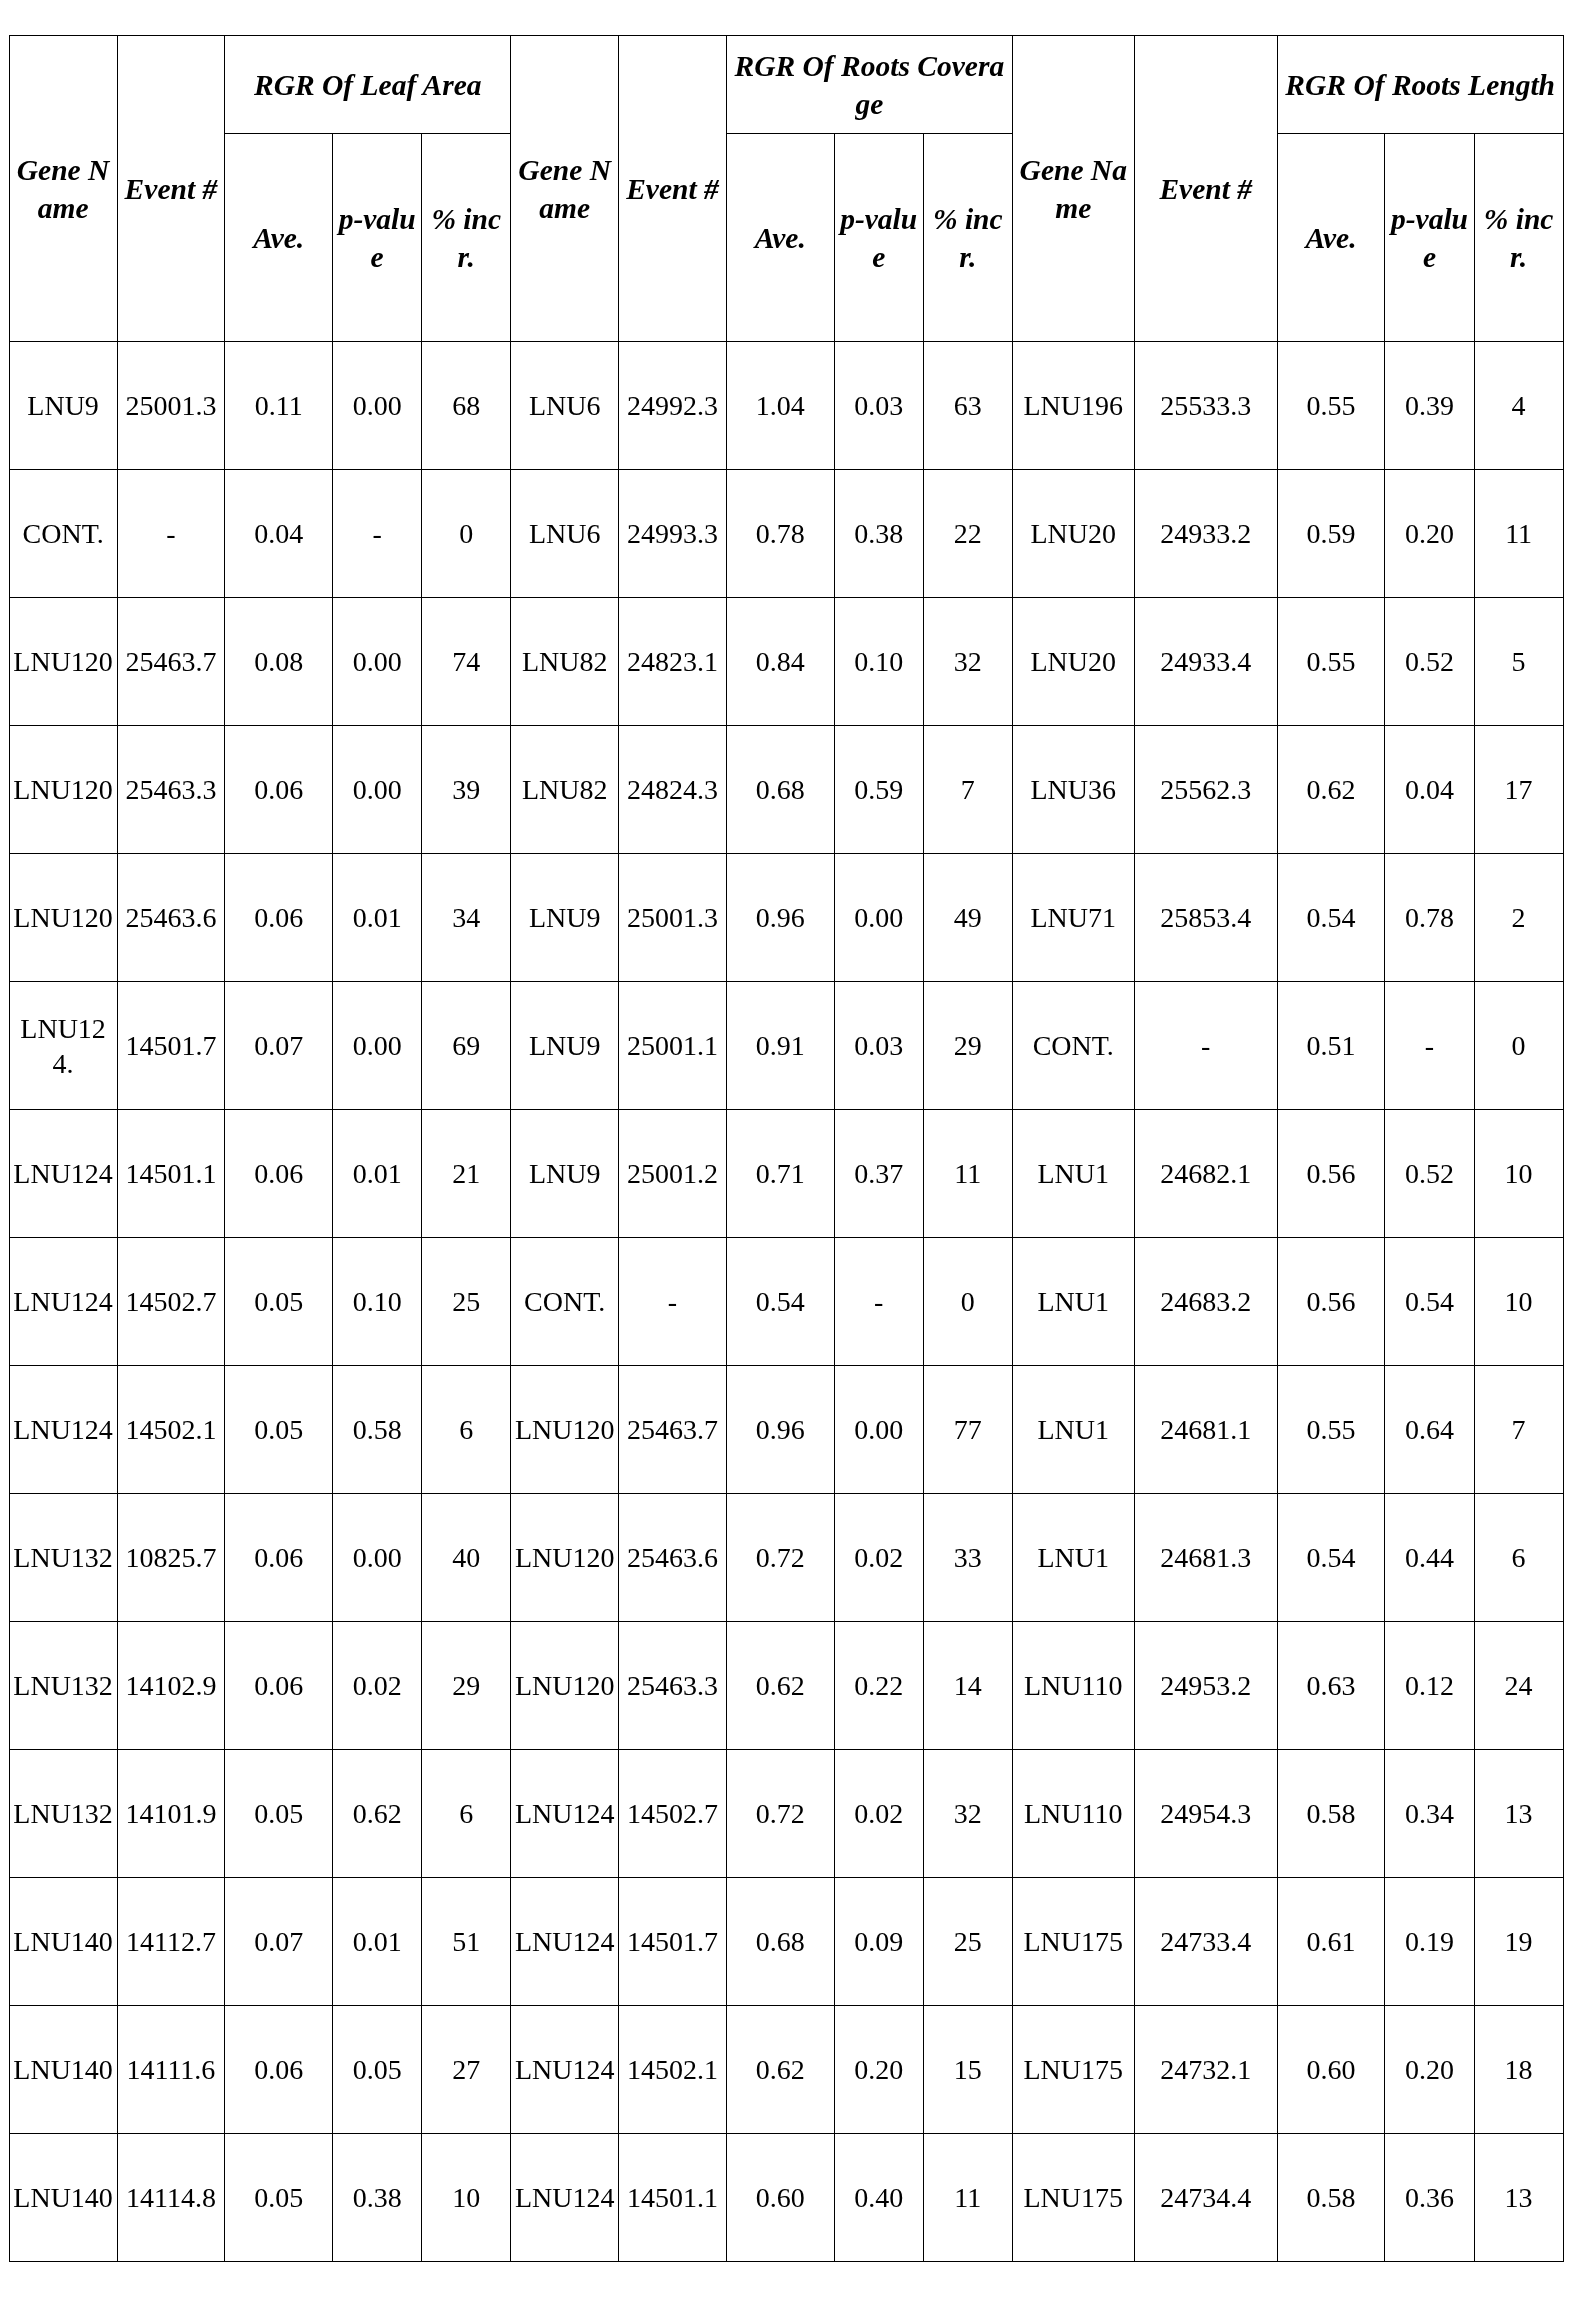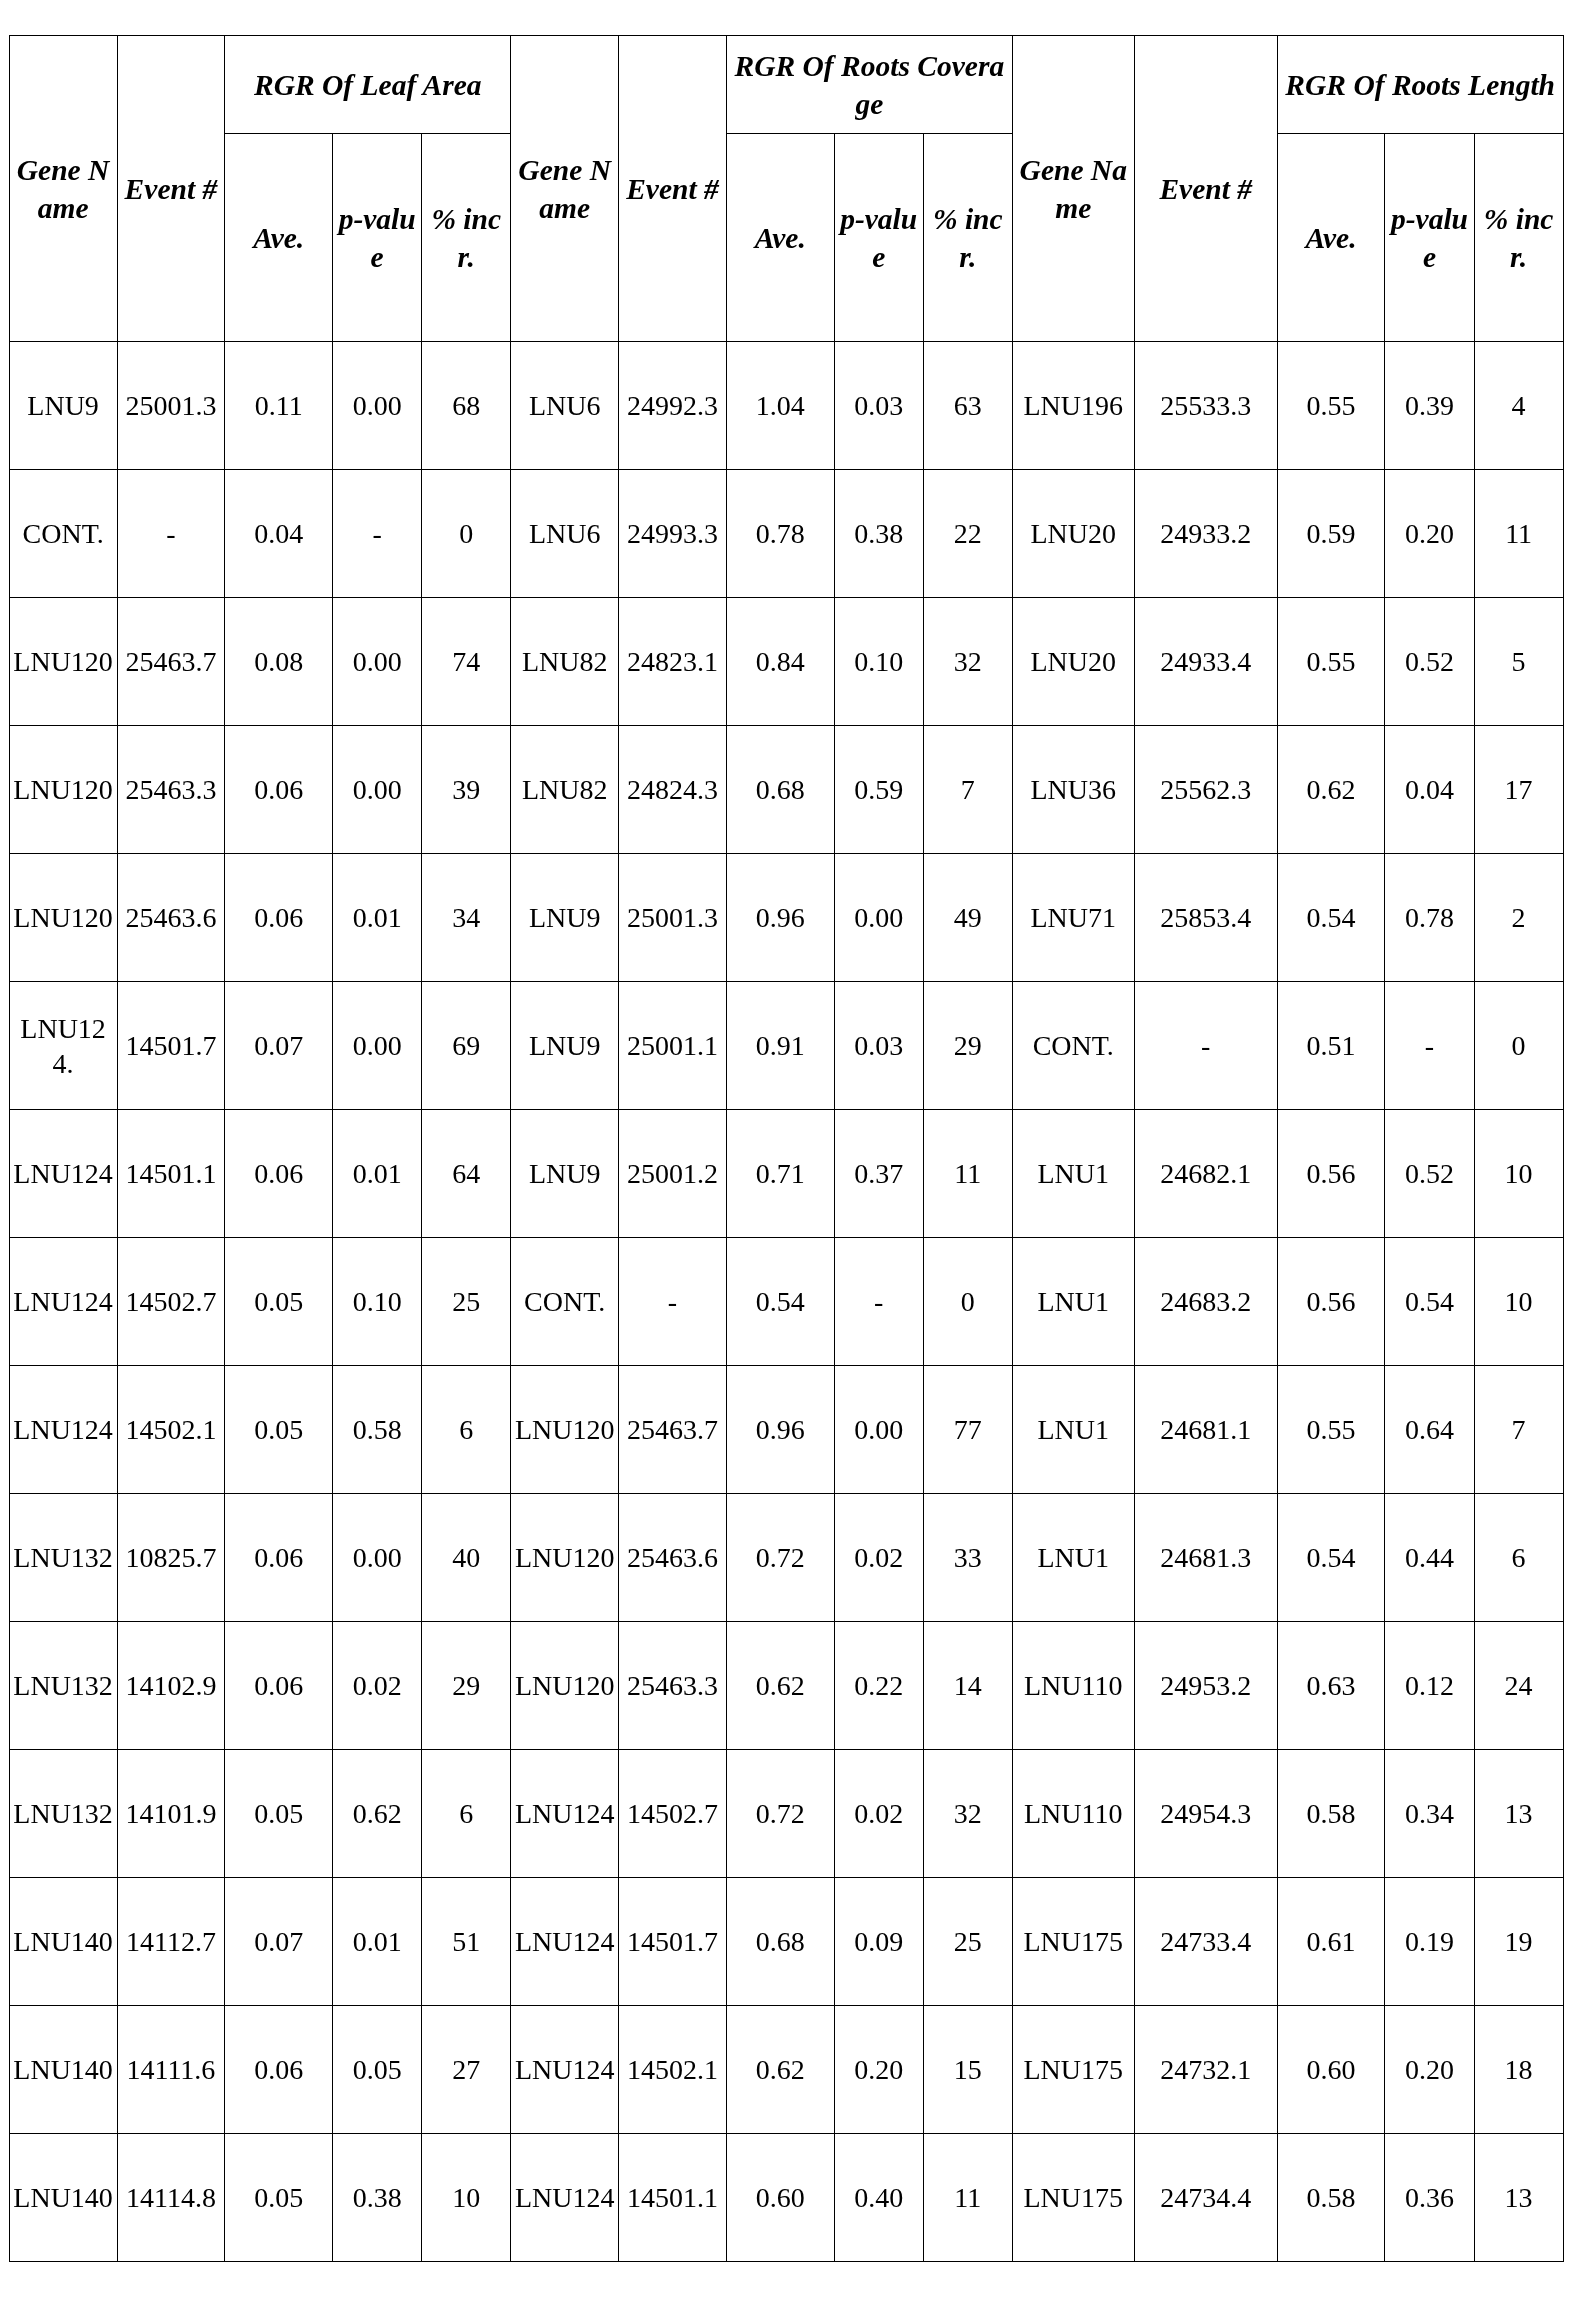--- a/index.html
+++ b/index.html
@@ -194,21 +194,21 @@
     <td>0.51</td>
     <td>-</td>
     <td>0</td>
   </tr>
 
   <tr>
     <td>LNU124</td>
     <td>14501.1</td>
     <td>0.06</td>
     <td>0.01</td>
-    <td>64</td>
+    <td>21</td>
     <td>LNU9</td>
     <td>25001.2</td>
     <td>0.71</td>
     <td>0.37</td>
     <td>11</td>
     <td>LNU1</td>
     <td>24682.1</td>
     <td>0.56</td>
     <td>0.52</td>
     <td>10</td>

